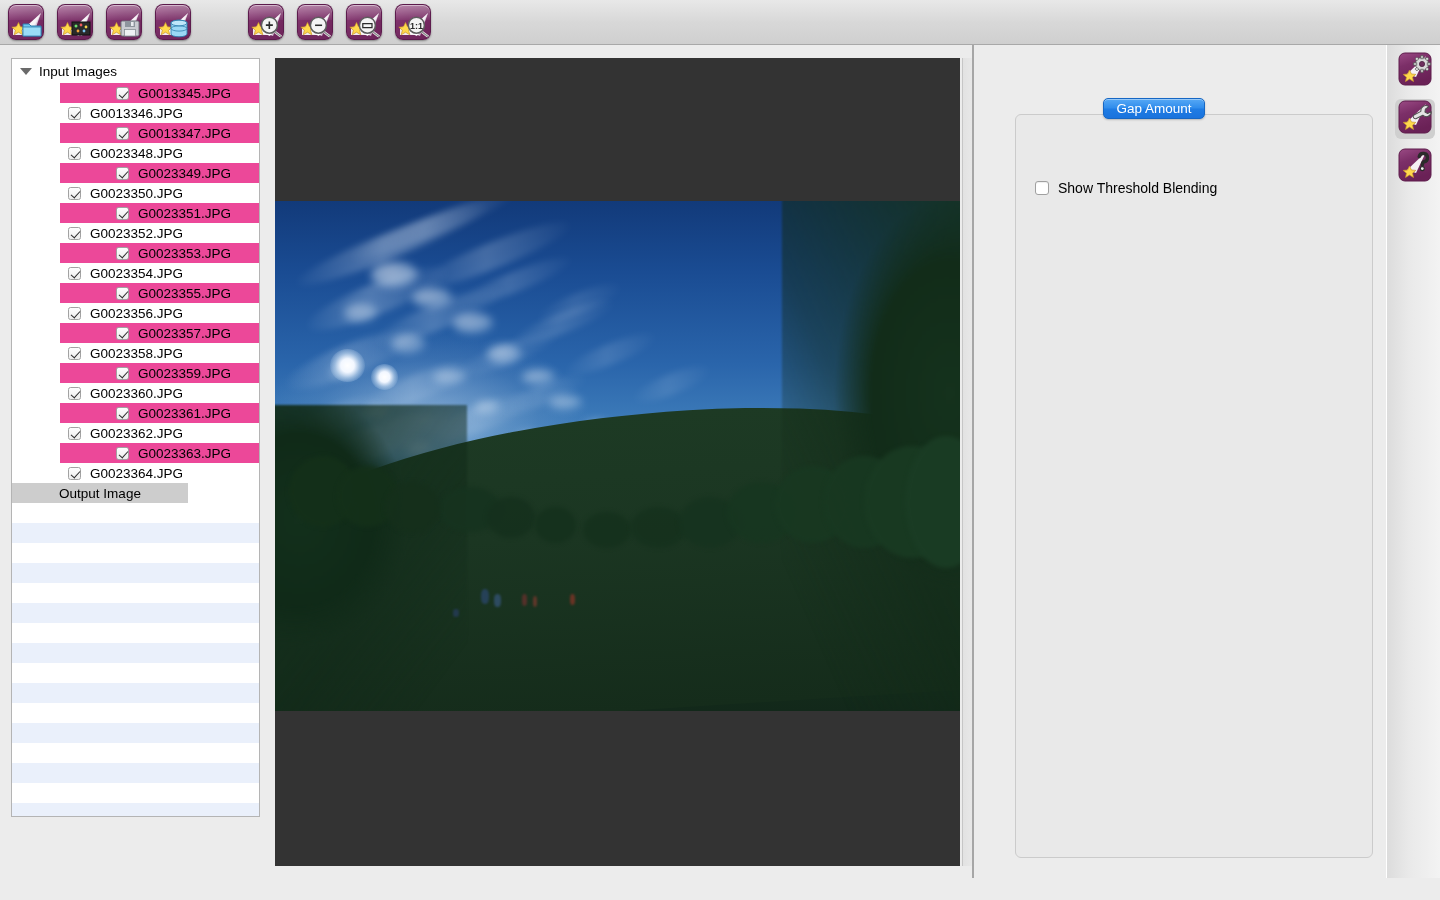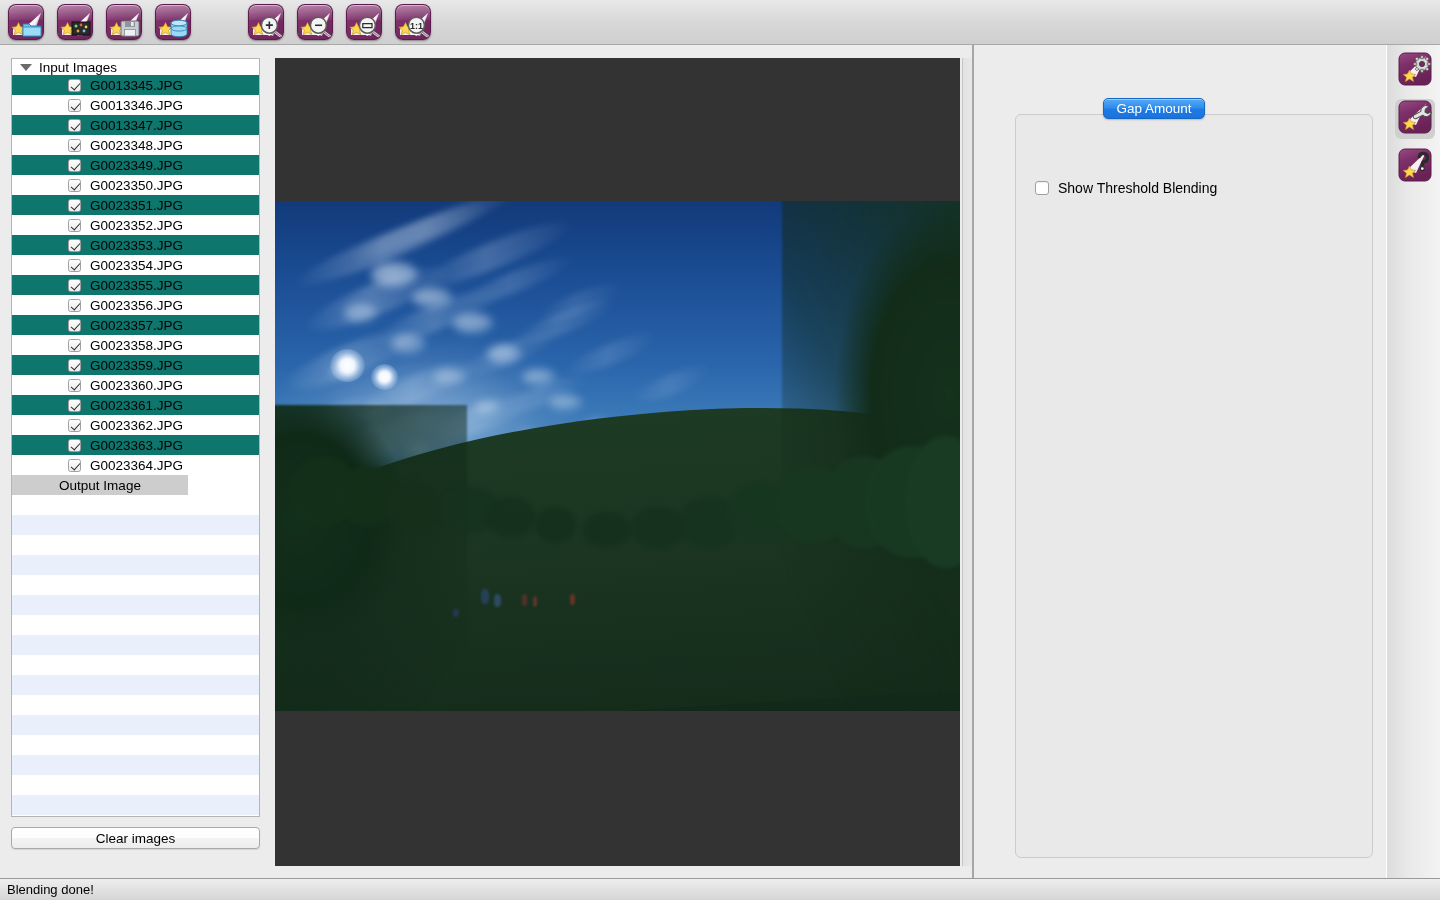--- a/index.html
+++ b/index.html
@@ -43,34 +43,34 @@
   
   #left {
     position: absolute; left: 0; top: 45px; width: 271px; height: 833px;
     background: #ececec;
   }
   #listbox {
     position: absolute; left: 11px; top: 13px; width: 249px; height: 759px;
     background: #ffffff; border: 1px solid #b4b4b4; overflow: hidden;
   }
   .hdrow {
-    height: 16px; display: flex; align-items: center; padding-left: 8px;
+    height: 24px; display: flex; align-items: center; padding-left: 8px;
     background: #ffffff;
     text-align: right;
   }
   .twisty {
     width: 0; height: 0; border-left: 6px solid transparent;
     border-right: 6px solid transparent; border-top: 7px solid #6a6a6a;
     margin-right: 7px;
   }
   .hdlabel { font-size: 13.5px; color: #000; }
   .irow {
     height: 20px; display: flex; align-items: center; font-size: 13.5px; color: #000;
   }
-  .irow.alt { background: #0f766e; }
+  .irow.alt { background: #ec4899; margin-left: 48px; }
   .cb {
     width: 13px; height: 13px; margin-left: 56px; margin-right: 9px;
     background: linear-gradient(to bottom,#fdfdfd,#ededed);
     border: 1px solid #a2a2a2; border-radius: 2.5px;
     position: relative; flex: none;
   }
   .cb.on::after {
     content: ""; position: absolute; left: 3.5px; top: 1px;
     width: 4px; height: 8px; border: solid #2b2b2b;
     border-width: 0 1.6px 1.6px 0; transform: rotate(42deg);
@@ -477,21 +477,20 @@
           <div class="filler"></div>
           <div class="filler alt"></div>
           <div class="filler"></div>
           <div class="filler alt"></div>
           <div class="filler"></div>
           <div class="filler alt"></div>
           <div class="filler"></div>
           <div class="filler alt"></div>
         </div>
     </div>
-    <button id="clearbtn">Clear images</button>
   </div>
 
   <div id="centerwrap">
     <div id="canvasarea">
       <div id="photo">
         <div class="sky"></div>
         <div id="skydetail">
             <div class="streak" style="left: 2%; top: 6%; width: 30%; height: 5%; opacity: 0.3; background: linear-gradient(110deg, rgba(255, 255, 255, 0), rgba(236, 245, 255, 0.95) 45%, rgba(255, 255, 255, 0)); transform: rotate(-22deg);"></div>
             <div class="streak" style="left: 10%; top: 3%; width: 26%; height: 4%; opacity: 0.26; background: linear-gradient(110deg, rgba(255, 255, 255, 0), rgba(236, 245, 255, 0.95) 45%, rgba(255, 255, 255, 0)); transform: rotate(-22deg);"></div>
             <div class="streak" style="left: 20%; top: 8%; width: 24%; height: 5%; opacity: 0.22; background: linear-gradient(110deg, rgba(255, 255, 255, 0), rgba(236, 245, 255, 0.95) 45%, rgba(255, 255, 255, 0)); transform: rotate(-22deg);"></div>
@@ -651,17 +650,14 @@
     <path d="M28 4 L9 22 L18 25 Z" fill="#ffffff" opacity=".93"></path>
     <path d="M8.5 15 l1.9 4 l4.4 .4 l-3.3 2.8 l1 4.3 l-4-2.5 l-4 2.5 l1-4.3 l-3.3-2.8 l4.4-.4 Z" transform="translate(3,3)" fill="#ffd84d" stroke="#c9952a" stroke-width=".7" stroke-linejoin="round"></path>
             <g transform="translate(17,4)">
       <path d="M4.2 4.6 a4.2 4.2 0 1 1 4.6 5.2 c-1.4 .9 -1.5 1.8 -1.5 3.1" fill="none" stroke="#2b2b2b" stroke-width="3.4" stroke-linecap="round"></path>
       <circle cx="7.3" cy="16.6" r="2" fill="#f2f2f2" stroke="#2b2b2b" stroke-width="1.1"></circle>
       </g>
           </svg></span>
       </div>
     </div>
 
-  <div id="status">
-    <span>Blending done!</span>
-  </div>
 
 </div>
 
 </body></html>

